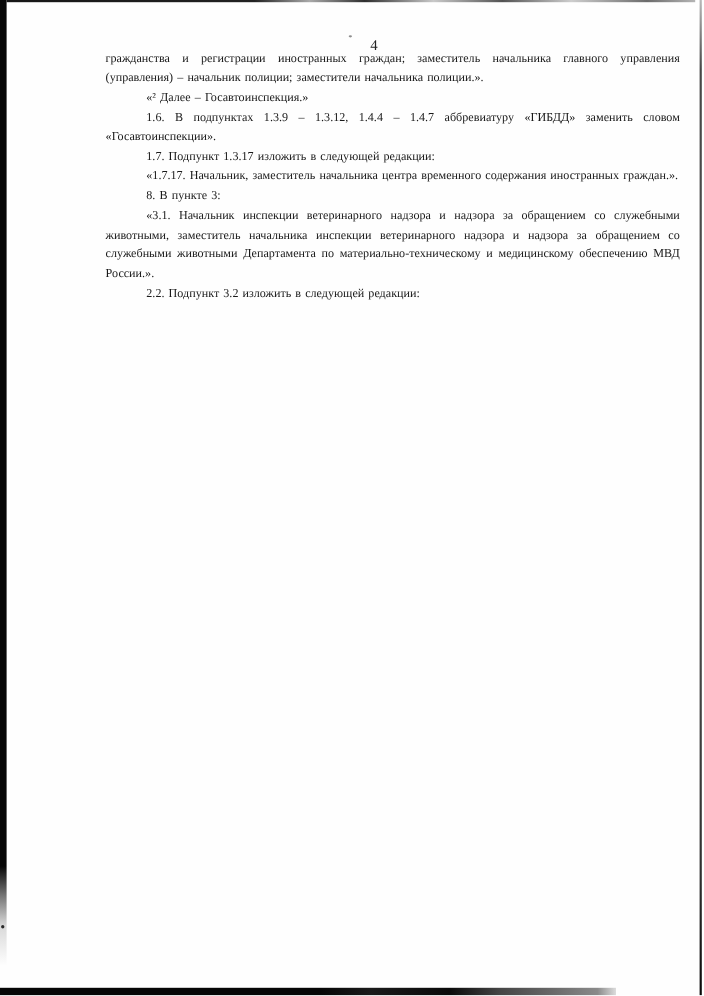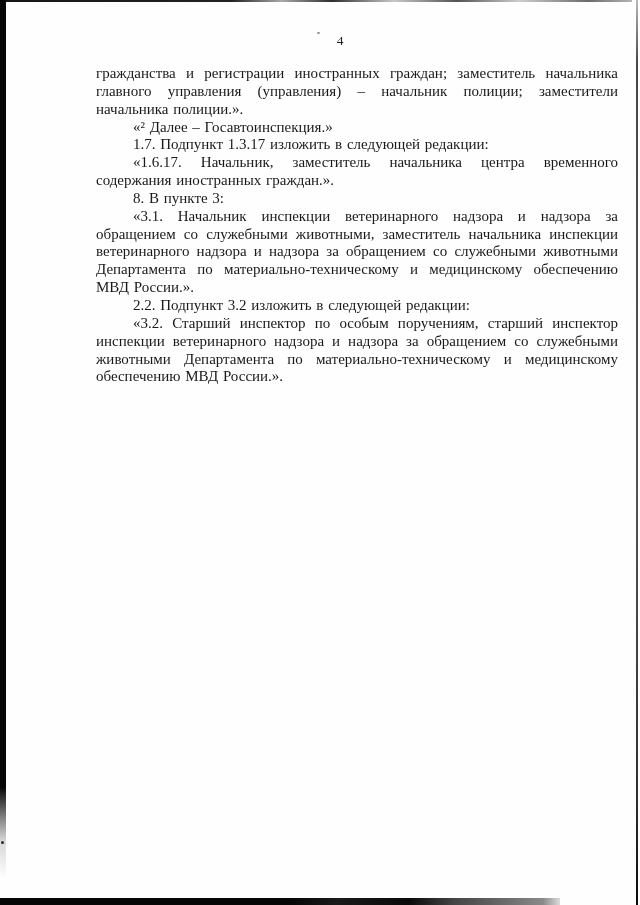--- a/index.html
+++ b/index.html
@@ -19,24 +19,24 @@
     position: absolute;
     top: 33px;
     left: 79px;
     width: 522px;
     text-align: center;
     font-size: 13.5px;
     color: #222222;
   }
   .text-block {
     position: absolute;
-    top: 65px;
+    top: 45px;
     left: 96px;
     width: 522px;
-    font-size: 15px;
+    font-size: 11px;
     line-height: 17.85px;
     color: #191919;
     text-align: justify;
     word-spacing: 1px;
   }
   .text-block p {
     margin: 0;
     padding: 0;
   }
   .text-block p.ind {
@@ -89,26 +89,26 @@
 </head>
 <body>
 
 <div class="page">
 
   <div class="page-number">4</div>
 
   <div class="text-block">
     <p>гражданства и регистрации иностранных граждан; заместитель начальника главного управления (управления) – начальник полиции; заместители начальника полиции.».</p>
     <p class="ind">«² Далее – Госавтоинспекция.»</p>
+    <p class="ind">1.6. В подпунктах 1.3.9 – 1.3.12, 1.4.4 – 1.4.7 аббревиатуру «ГИБДД» заменить словом «Госавтоинспекции».</p>
     <p class="ind">1.7. Подпункт 1.3.17 изложить в следующей редакции:</p>
-    <p class="ind">«1.6.17. Начальник, заместитель начальника центра временного содержания иностранных граждан.».</p>
+    <p class="ind">«1.7.17. Начальник, заместитель начальника центра временного содержания иностранных граждан.».</p>
     <p class="ind">8. В пункте 3:</p>
     <p class="ind">«3.1. Начальник инспекции ветеринарного надзора и надзора за обращением со служебными животными, заместитель начальника инспекции ветеринарного надзора и надзора за обращением со служебными животными Департамента по материально-техническому и медицинскому обеспечению МВД России.».</p>
     <p class="ind">2.2. Подпункт 3.2 изложить в следующей редакции:</p>
-    <p class="ind">«3.2. Старший инспектор по особым поручениям, старший инспектор инспекции ветеринарного надзора и надзора за обращением со служебными животными Департамента по материально-техническому и медицинскому обеспечению МВД России.».</p>
   </div>
 
   <div class="left-bar"></div>
   <div class="top-line"></div>
   <div class="right-line"></div>
   <div class="bottom-bar"></div>
   <div class="speck speck-a"></div>
   <div class="speck speck-b"></div>
 
 </div>

